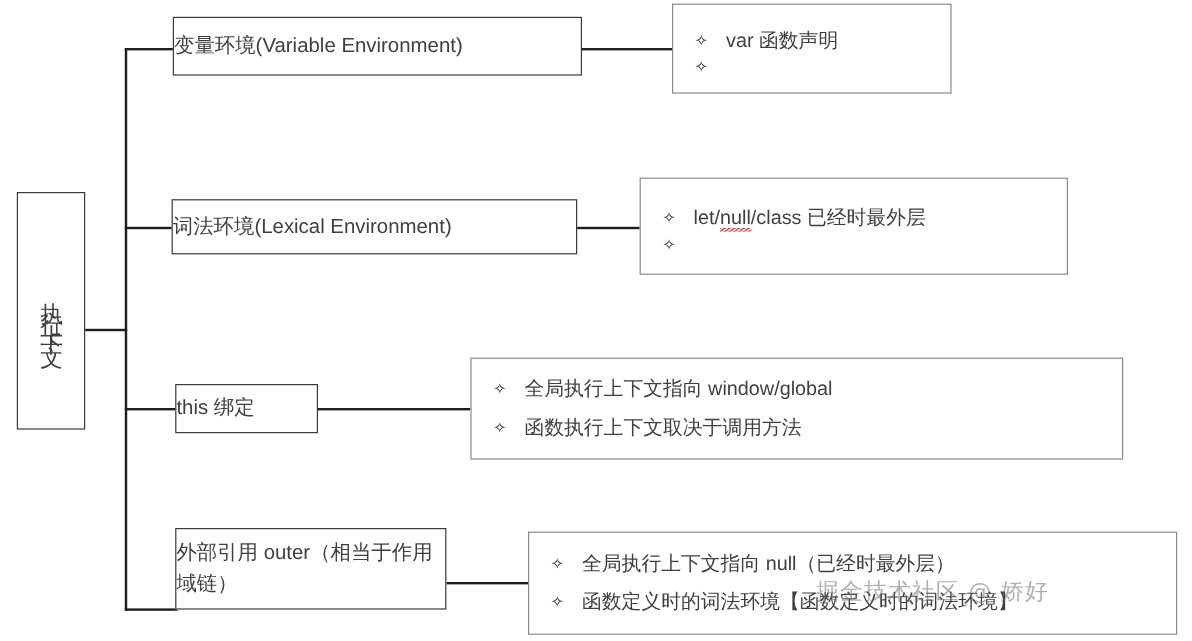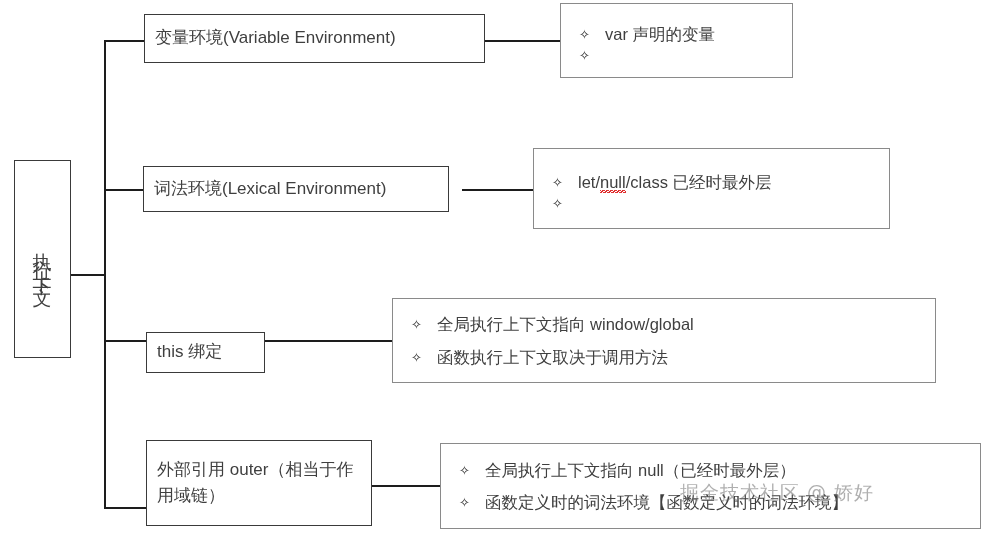--- a/index.html
+++ b/index.html
@@ -47,32 +47,32 @@
     font-size: 19px;
     letter-spacing: 9px;
     line-height: 1;
     color: #3f3f3f;
     text-align: center;
     white-space: nowrap;
   }
 
   
   .mid {
-    padding: 0 10px;
+    padding: 0 0;
   }
   .mid .node-label {
     font-size: 17px;
     line-height: 1.45;
     color: #3f3f3f;
     white-space: nowrap;
   }
   #mid-variable-env { left: 144px; top: 14px;  width: 341px; height: 49px; }
-  #mid-lexical-env  { left: 143px; top: 166px; width: 306px; height: 46px; }
-  #mid-this-binding { left: 146px; top: 320px; width: 119px; height: 41px; margin-top: 12px; }
-  #mid-outer-ref    { left: 146px; top: 440px; width: 226px; height: 86px; }
+  #mid-lexical-env  { left: 143px; top: 166px; width: 338px; height: 46px; }
+  #mid-this-binding { left: 146px; top: 320px; width: 119px; height: 41px; }
+  #mid-outer-ref    { left: 146px; top: 440px; width: 226px; height: 68px; }
   #mid-outer-ref .node-label {
     white-space: normal;
     line-height: 1.55;
     font-size: 17px;
   }
 
   
   .detail {
     border: 1px solid #8a8a8a;
     padding: 4px 0 4px 0;
@@ -173,21 +173,21 @@
   </div>
 
   <div class="node mid" id="mid-variable-env">
     <span class="node-label">变量环境(Variable Environment)</span>
   </div>
 
   <div class="node detail" id="detail-variable-env">
     <ul>
       <li>
         <span class="bullet">✧</span>
-        <span class="li-text">var 声明的变量</span>
+        <span class="li-text">var 函数声明</span>
       </li>
       <li>
         <span class="bullet">✧</span>
       </li>
     </ul>
   </div>
 
   <div class="node mid" id="mid-lexical-env">
     <span class="node-label">词法环境(Lexical Environment)</span>
   </div>

